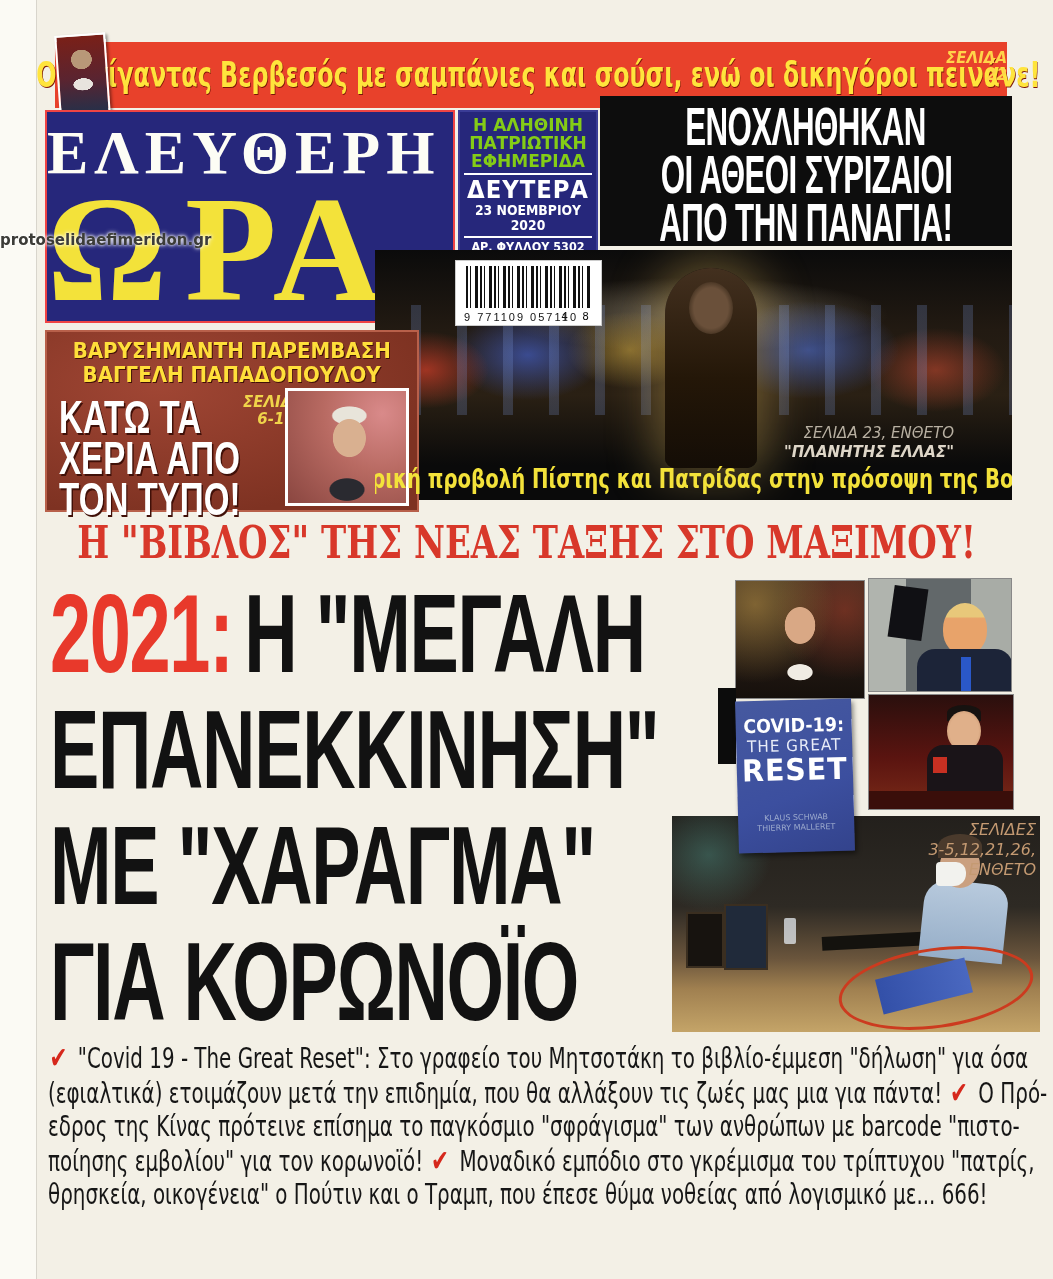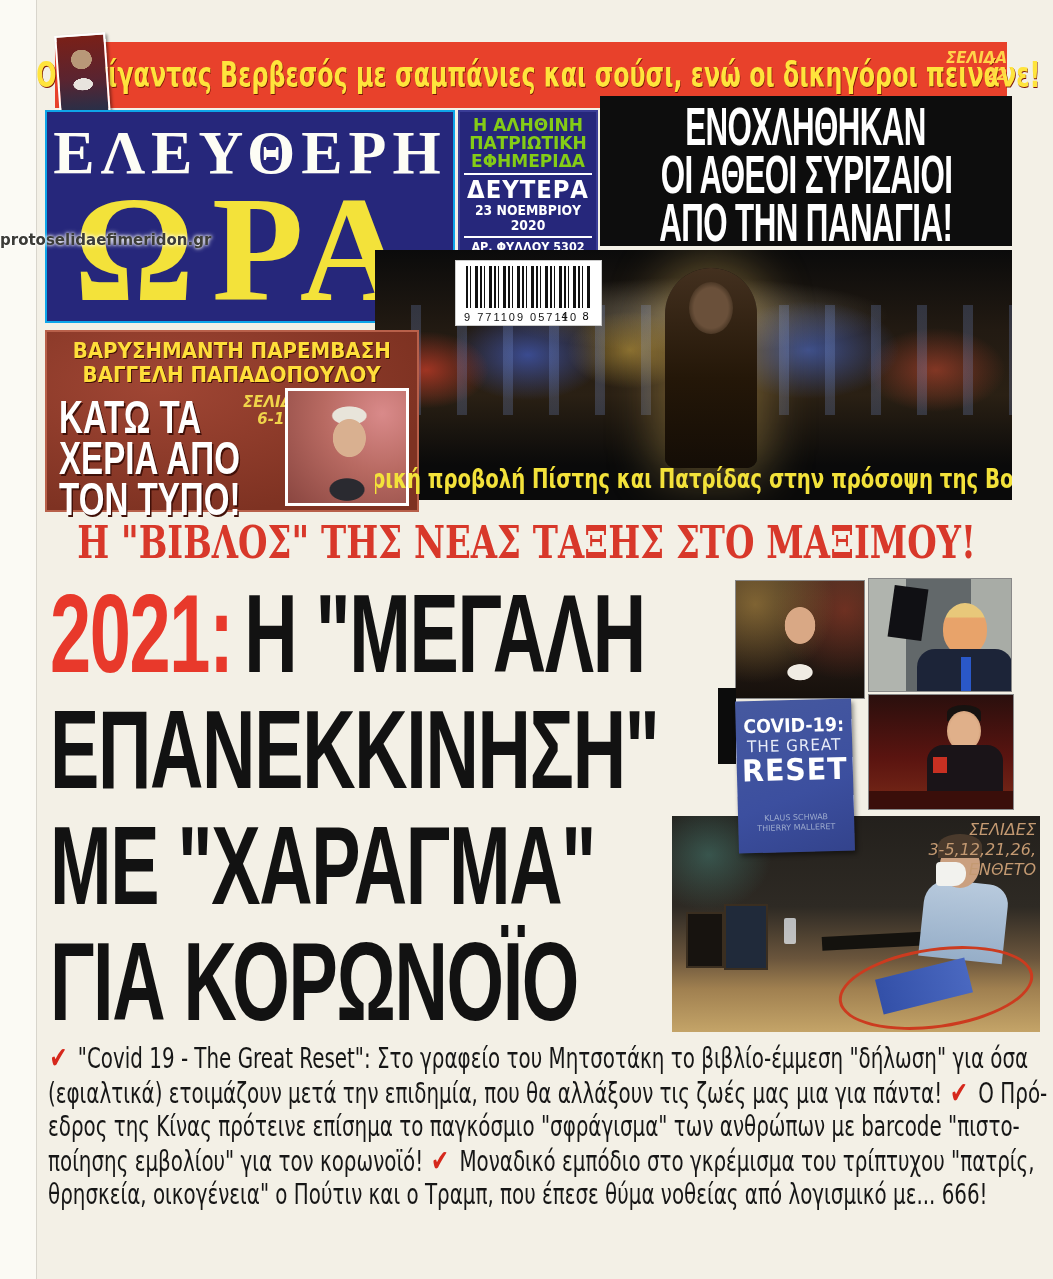--- a/index.html
+++ b/index.html
@@ -14,21 +14,21 @@
   #top-banner .txtwrap{position:absolute;left:110px;right:95px;top:0;bottom:0;display:flex;align-items:center;justify-content:center;}
   #top-banner .txt{font-weight:bold;font-size:35px;color:#ffe43c;transform:scaleX(.68);transform-origin:center;white-space:nowrap;text-shadow:1px 1px 0 #7a1408;}
   #banner-pageref{right:46px;top:50px;text-align:right;font-style:italic;font-size:15px;line-height:17px;color:#ffd44a;font-weight:bold;}
   #banner-photo{left:57px;top:34px;width:47px;height:78px;transform:rotate(-4deg);border:2px solid #fff;box-shadow:2px 2px 3px rgba(0,0,0,.4);
     background:
       radial-gradient(ellipse 16px 10px at 50% 62%, #e8e4de 60%, transparent 62%),
       radial-gradient(ellipse 17px 16px at 50% 30%, #b89878 60%, transparent 62%),
       linear-gradient(180deg,#7a2018 0%,#5a2430 55%,#24304a 100%);}
 
   
-  #masthead{left:45px;top:110px;width:410px;height:213px;background:#26277b;border:2px solid #0ea5e9;box-sizing:border-box;text-align:center;}
+  #masthead{left:45px;top:110px;width:410px;height:213px;background:#26277b;border:2px solid #ef4444;box-sizing:border-box;text-align:left;}
   #masthead .t1{margin-top:8px;font-family:"Liberation Serif",serif;font-weight:bold;font-size:62px;letter-spacing:6px;color:#fdfdf5;line-height:64px;}
   #masthead .t2{font-family:"Liberation Serif",serif;font-weight:bold;font-size:150px;letter-spacing:18px;color:#f3e23a;line-height:138px;margin-top:-4px;}
   #watermark{left:0px;top:231px;font-size:15px;font-weight:bold;color:#3c3c38;text-shadow:0 0 3px #fff,0 0 5px #fff;z-index:60;}
 
   
   #infobox{left:458px;top:110px;width:140px;height:150px;background:#26277b;border:2px solid #3a3c96;box-sizing:border-box;text-align:center;color:#fff;}
   #infobox .tag{color:#84cc16;font-weight:bold;font-size:17px;line-height:18px;margin-top:4px;}
   #infobox .sep{border-top:2px solid #fff;margin:3px 4px 2px;}
   #infobox .day{font-size:24px;font-weight:bold;letter-spacing:1px;transform:scaleX(.95);line-height:26px;}
   #infobox .date{font-size:13.5px;font-weight:bold;transform:scaleX(.92);line-height:15px;}
@@ -185,20 +185,24 @@
 <div class="abs" id="barcode-box">
   <div class="stripes"></div>
   <div class="digits">9 771109 057110</div>
   <div class="suffix">4 8</div>
 </div>
 
 <div class="abs" id="parliament-photo">
   <div class="collage"></div>
   <div class="windows"></div>
   <div id="madonna-figure"></div>
+  <div id="pageref-parliament">
+    <div class="l1">ΣΕΛΙΔΑ 23, ΕΝΘΕΤΟ</div>
+    <div class="l2">"ΠΛΑΝΗΤΗΣ ΕΛΛΑΣ"</div>
+  </div>
   <div id="parliament-caption">
     <span>Ιστορική προβολή Πίστης και Πατρίδας στην πρόσοψη της Βουλής</span>
   </div>
 </div>
 
 <div class="abs" id="syriza-box">
   <div class="line">
       <span>ΕΝΟΧΛΗΘΗΚΑΝ</span>
     </div>
   <div class="line">

